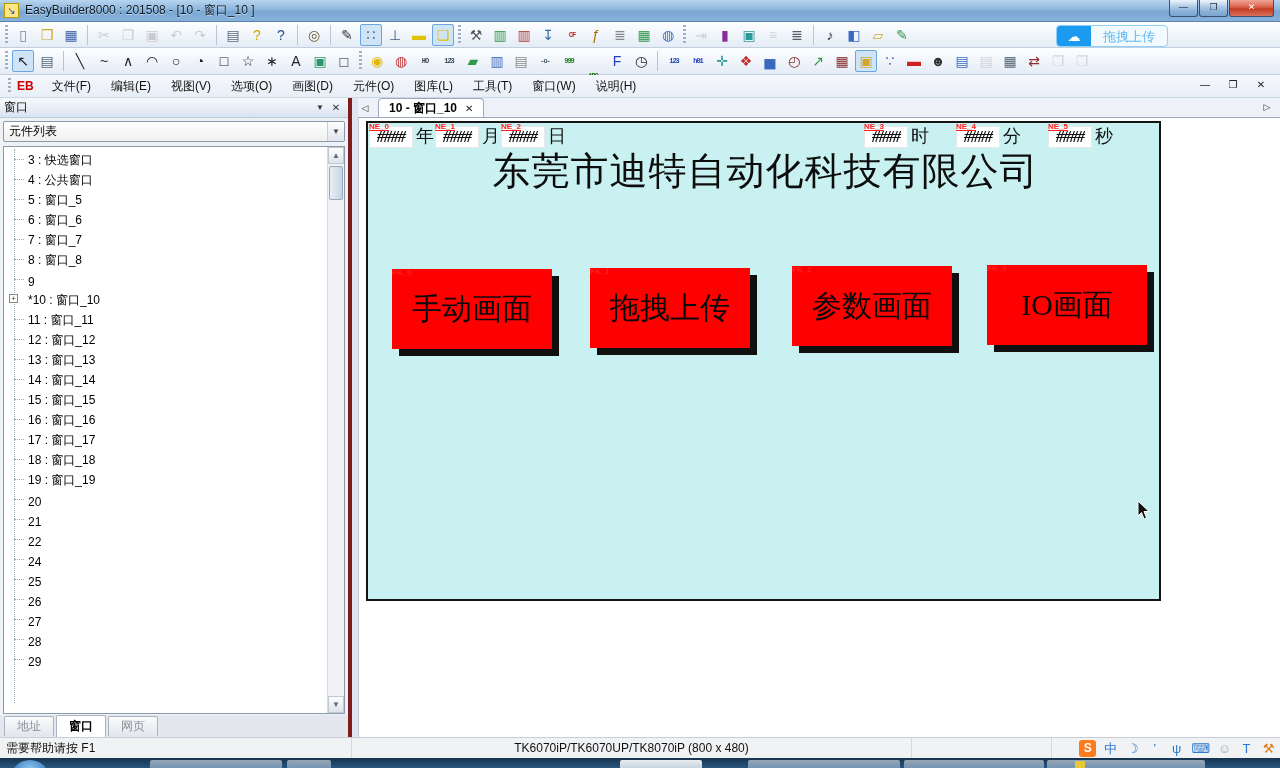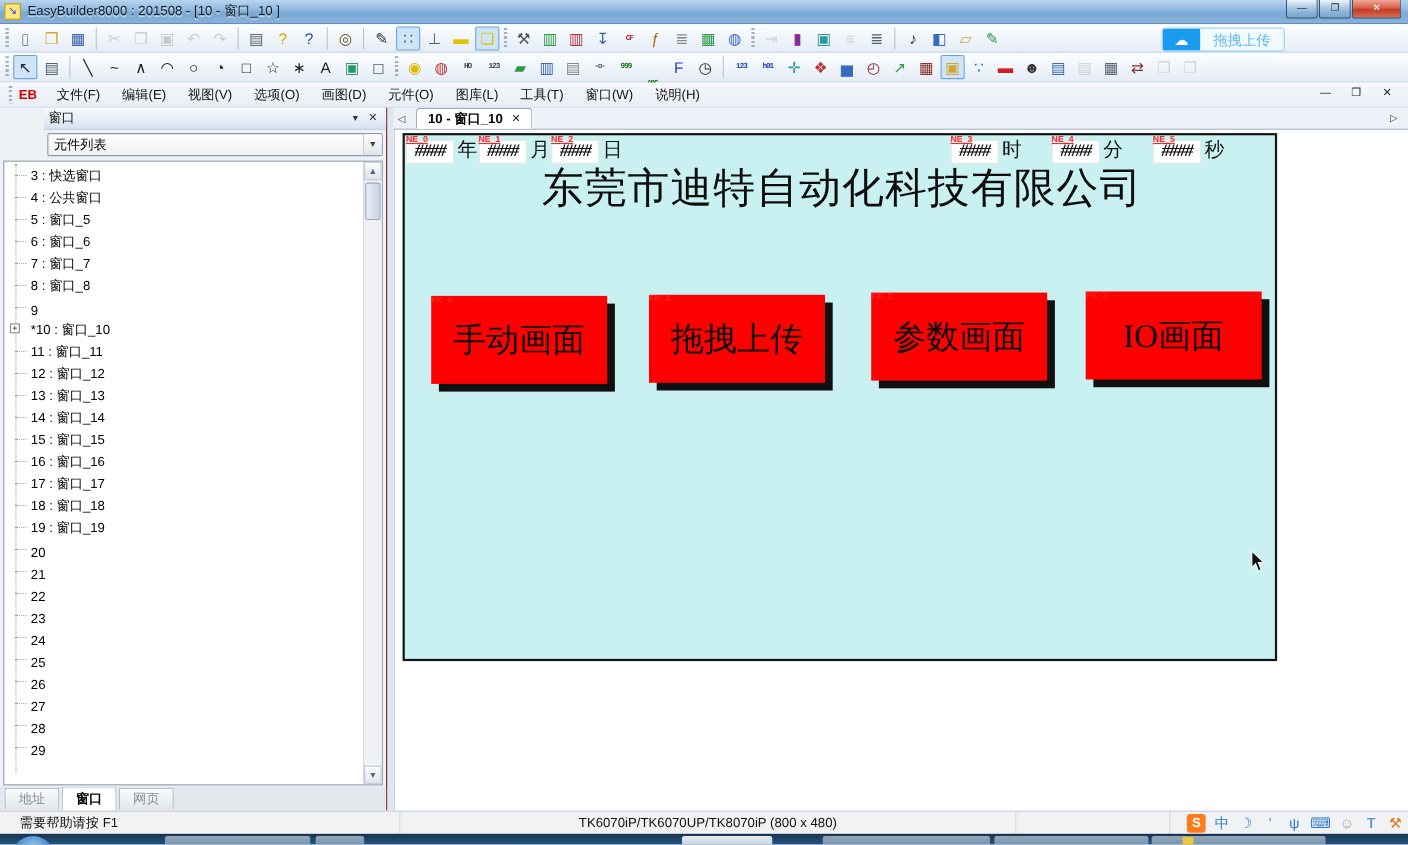--- a/index.html
+++ b/index.html
@@ -45,21 +45,21 @@
   .mgrip { width:3px; height:16px; background:repeating-linear-gradient(180deg,#9fb0c4 0 2px,transparent 2px 4px); margin:0 4px; }
   .eb-logo { color:#d00000; font-weight:bold; font-size:12px; padding:0 8px 0 2px; }
   .mitem { padding:2px 10px; color:#111; }
   .child-ctrls { position:absolute; right:10px; top:2px; display:flex; gap:10px; }
   .cbtn { width:18px; height:16px; text-align:center; line-height:15px; font-size:10px; color:#222; }
 
   
   .main { position:absolute; left:0; top:98px; width:1280px; height:639px; background:#dfe6ef; }
 
   
-  .lpanel { position:absolute; left:0; top:0; width:352px; height:639px; background:#eef1f6; border-right:1px solid #7f1d1d;padding-left:40px; }
+  .lpanel { position:absolute; left:0; top:0; width:352px; height:639px; background:#eef1f6; border-right:4px solid #7f1d1d; }
   .lp-head { height:20px; background:linear-gradient(180deg,#f7fafd,#d8e3f0); border-bottom:1px solid #bdcada;
     display:flex; align-items:center; padding:0 4px; }
   .lp-title { flex:1; color:#111; }
   .lp-hbtn { width:16px; text-align:center; color:#333; font-size:10px; }
   .combo-row { padding:3px 3px; }
   .combo { height:21px; background:linear-gradient(180deg,#ffffff,#f0f0f0); border:1px solid #8a99ac; border-radius:2px;
     display:flex; align-items:center; padding-left:5px; }
   .combo-val { flex:1; }
   .combo-arrow { width:17px; text-align:center; color:#444; font-size:9px; border-left:1px solid #c8d0da; line-height:19px;
     background:linear-gradient(180deg,#fdfdfd,#dfe5ec); }
@@ -110,21 +110,21 @@
   .fkbtn:nth-of-type(2) { left:222px; top:145px; }
   .fkbtn:nth-of-type(3) { left:424px; top:143px; }
   .fkbtn:nth-of-type(4) { left:619px; top:142px; }
   .fk-label { font-size:30px; color:#0a0a0a; font-family:"Liberation Serif","DejaVu Serif",serif; }
   .fk-tag { position:absolute; left:0px; top:-1px; color:#ff2020; background:transparent; font-size:8px; font-weight:bold; }
 
   .cursor { position:absolute; left:1137px; top:500px; z-index:50; }
 
   
   .statusbar { position:absolute; left:0; top:737px; width:1280px; height:21px; background:#f1f2f4; border-top:1px solid #c9ced6;
-    display:flex; align-items:center;padding-left:12px; }
+    display:flex; align-items:center; }
   .sb-cell { height:100%; display:flex; align-items:center; border-right:1px solid #d6dae0; padding:0 6px; color:#111; }
   .sb-help { width:352px; }
   .sb-model { width:560px; justify-content:center; }
   .sb-spare { width:140px; }
   .ime { position:absolute; right:4px; top:0; height:21px; display:flex; align-items:center; gap:7px; }
   .ime-i { font-size:13px; line-height:18px; text-align:center; min-width:15px; }
   .ime-i.logo { background:#ff7a1a; color:#fff; font-weight:bold; border-radius:3px; width:17px; height:17px; line-height:17px; font-size:12px; }
 
   
   .taskbar { position:absolute; left:0; top:758px; width:1280px; height:10px; overflow:hidden;
@@ -369,24 +369,20 @@
             <div class="trow">
               <span class="tq"></span>
               <span>21</span>
             </div>
             <div class="trow">
               <span class="tq"></span>
               <span>22</span>
             </div>
             <div class="trow">
               <span class="tq"></span>
-              <span>23</span>
-            </div>
-            <div class="trow">
-              <span class="tq"></span>
               <span>24</span>
             </div>
             <div class="trow">
               <span class="tq"></span>
               <span>25</span>
             </div>
             <div class="trow">
               <span class="tq"></span>
               <span>26</span>
             </div>

